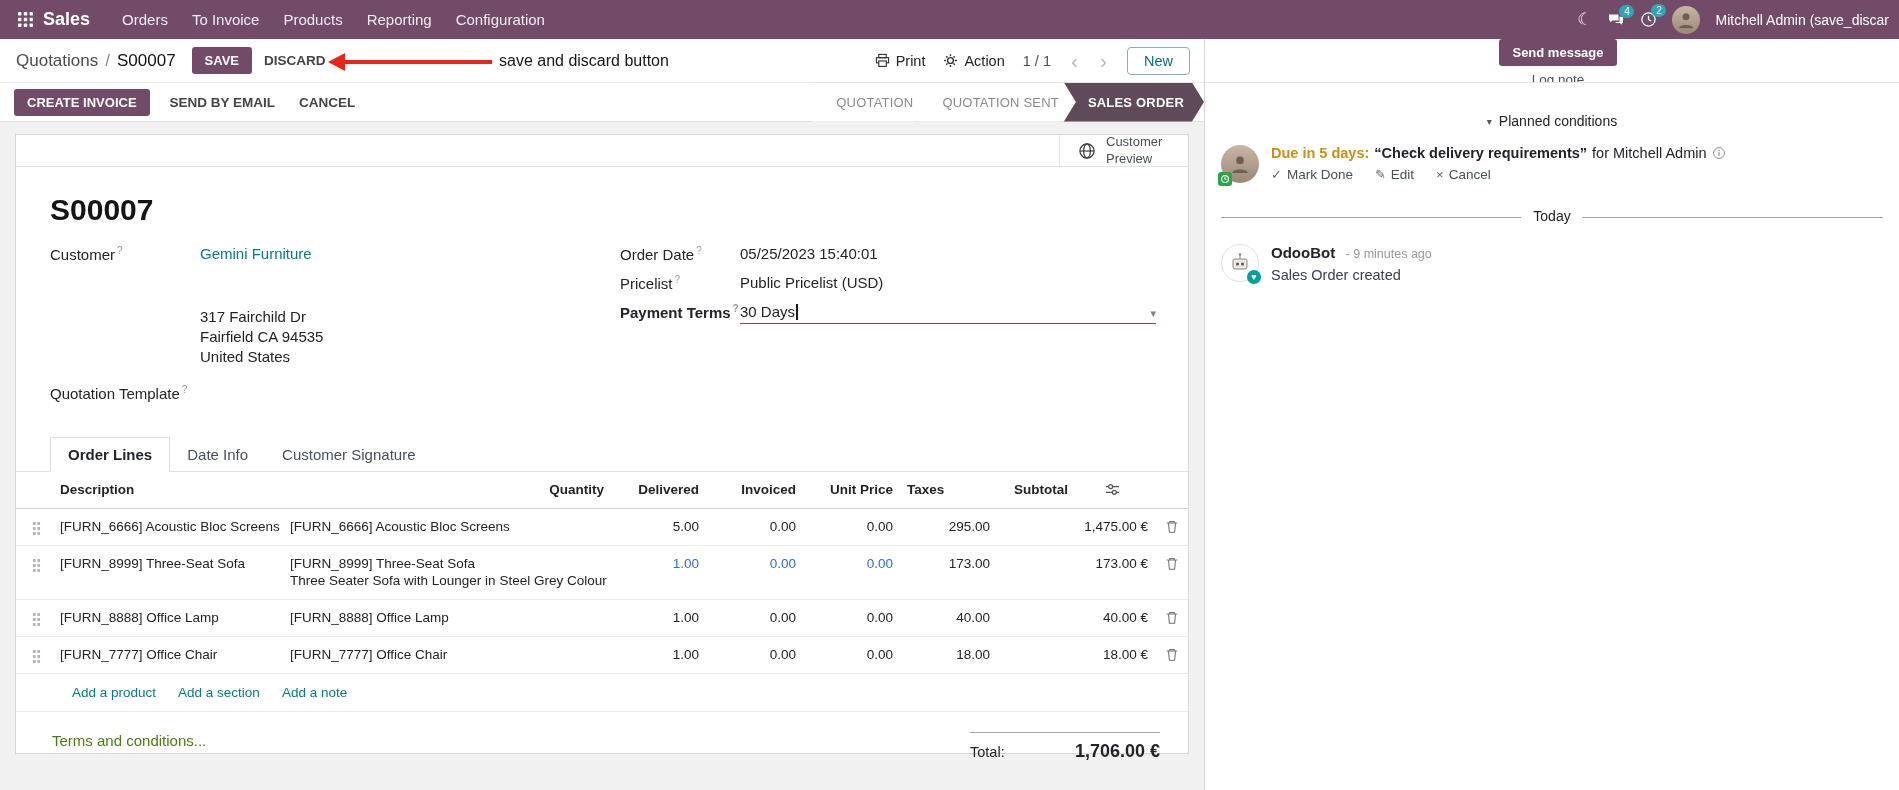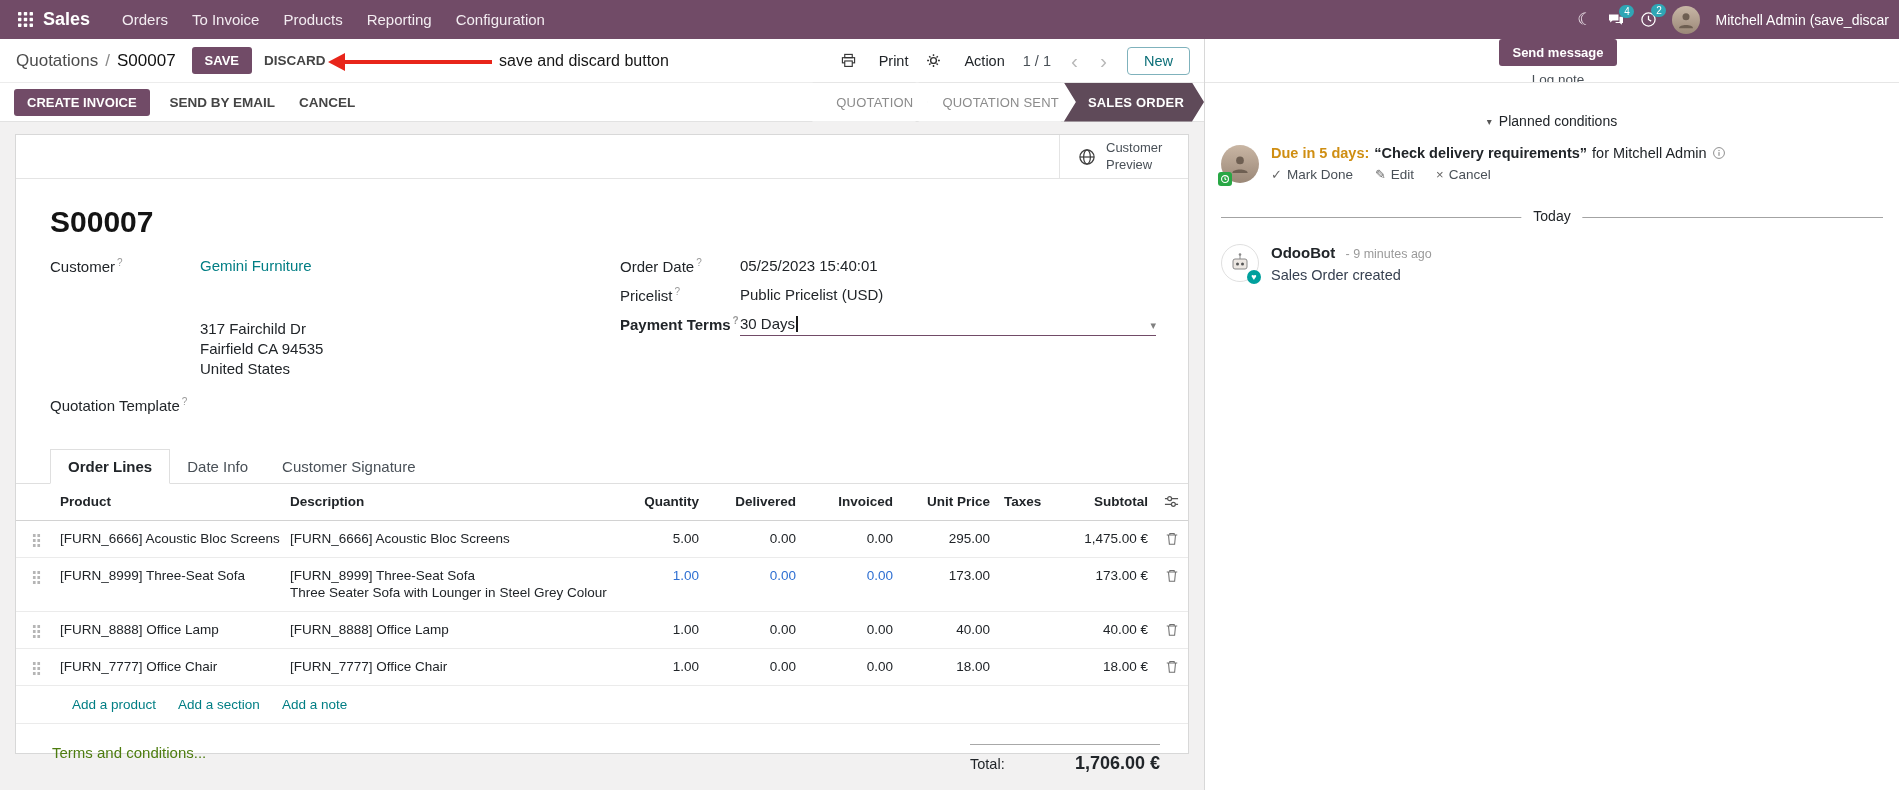--- a/index.html
+++ b/index.html
@@ -37,21 +37,21 @@
   .bc-parent { font-size:17px; color:#4c4c4c; cursor:pointer; }
   .bc-sep { font-size:17px; color:#8a8a8a; margin:0 7px; }
   .bc-cur { font-size:17px; color:#111; }
   .btn-primary { background:#714B67; color:#fff; border:none; border-radius:3px;
     font-size:13px; font-weight:700; padding:6px 13px; cursor:pointer;
     font-family:inherit; }
   .btn-save { margin-left:16px; }
   .btn-flat { background:none; border:none; font-size:13.5px; font-weight:700;
     color:#454545; padding:6px 12px; cursor:pointer; font-family:inherit; }
   .cp-right { margin-left:auto; display:flex; align-items:center; gap:18px; }
-  .cp-act { display:flex; align-items:center; gap:23px; font-size:14.5px;
+  .cp-act { display:flex; align-items:center; gap:6px; font-size:14.5px;
     color:#212529; cursor:pointer; }
   .pager { font-size:14.5px; color:#495057; }
   .pg-btn { font-size:21px; color:#b9b9b9; cursor:pointer; line-height:1; padding:0 2px; }
   .btn-new { background:#fff; border:1px solid #7fb2bc; color:#0c6f78; border-radius:4px;
     font-size:14.5px; padding:5px 16px; cursor:pointer; font-family:inherit; }
 
   
   .arr-head { position:absolute; left:328px; top:14px; width:0; height:0;
     border-top:9px solid transparent; border-bottom:9px solid transparent;
     border-right:17px solid #e8251a; }
@@ -66,21 +66,21 @@
   .pills { margin-left:auto; height:39px; display:flex; }
   .pill { display:flex; align-items:center; padding:0 14px 0 24px; font-size:13px;
     letter-spacing:.2px; color:#8b8b8b; background:#fff; cursor:pointer; margin-left:-9px;
     clip-path:polygon(0 0, calc(100% - 12px) 0, 100% 50%, calc(100% - 12px) 100%, 0 100%, 12px 50%);
     filter:drop-shadow(0 0 1px #c9c9c9); }
   .pill.active { background:#5F4A59; color:#fff; font-weight:600; padding-right:20px; }
 
   
   .content { flex:1; padding:12px 15px 0 15px; overflow:hidden; }
   .sheet { background:#fff; border:1px solid #d8d8d8; height:620px; }
-  .topstrip { height:44px; border-bottom:1px solid #e4e4e4; display:flex;
+  .topstrip { height:32px; border-bottom:1px solid #e4e4e4; display:flex;
     justify-content:flex-end; }
   .preview-btn { border-left:1px solid #e4e4e4; display:flex; align-items:center;
     gap:10px; padding:0 18px; font-size:13px; color:#495057; cursor:pointer; }
   .pv-label { width:64px; line-height:1.25; }
   .title { margin:26px 0 18px 34px; font-size:30px; font-weight:700; color:#141414; }
 
   .fields { display:flex; padding:0 32px 0 34px; }
   .fcol-l { width:570px; flex-shrink:0; }
   .fcol-r { flex:1; }
   .frow { display:flex; font-size:15px; margin-bottom:11px; }
@@ -353,21 +353,20 @@
 
         <div class="tabs">
           <span class="tab active">Order Lines</span>
           <span class="tab">Date Info</span>
           <span class="tab">Customer Signature</span>
         </div>
 
         <div>
           <div class="ol-row ol-head">
             <span class="cell c-handle"></span>
-            <span class="cell c-prod">Product</span>
             <span class="cell">Description</span>
             <span class="cell num">Quantity</span>
             <span class="cell num">Delivered</span>
             <span class="cell num">Invoiced</span>
             <span class="cell num">Unit Price</span>
             <span class="cell c-tax">Taxes</span>
             <span class="cell num">Subtotal</span>
             <span class="cell c-icons">
                 <svg width="15" height="15" viewBox="0 0 16 16">
                   <g stroke="#555" stroke-width="1.3" fill="#fff">

